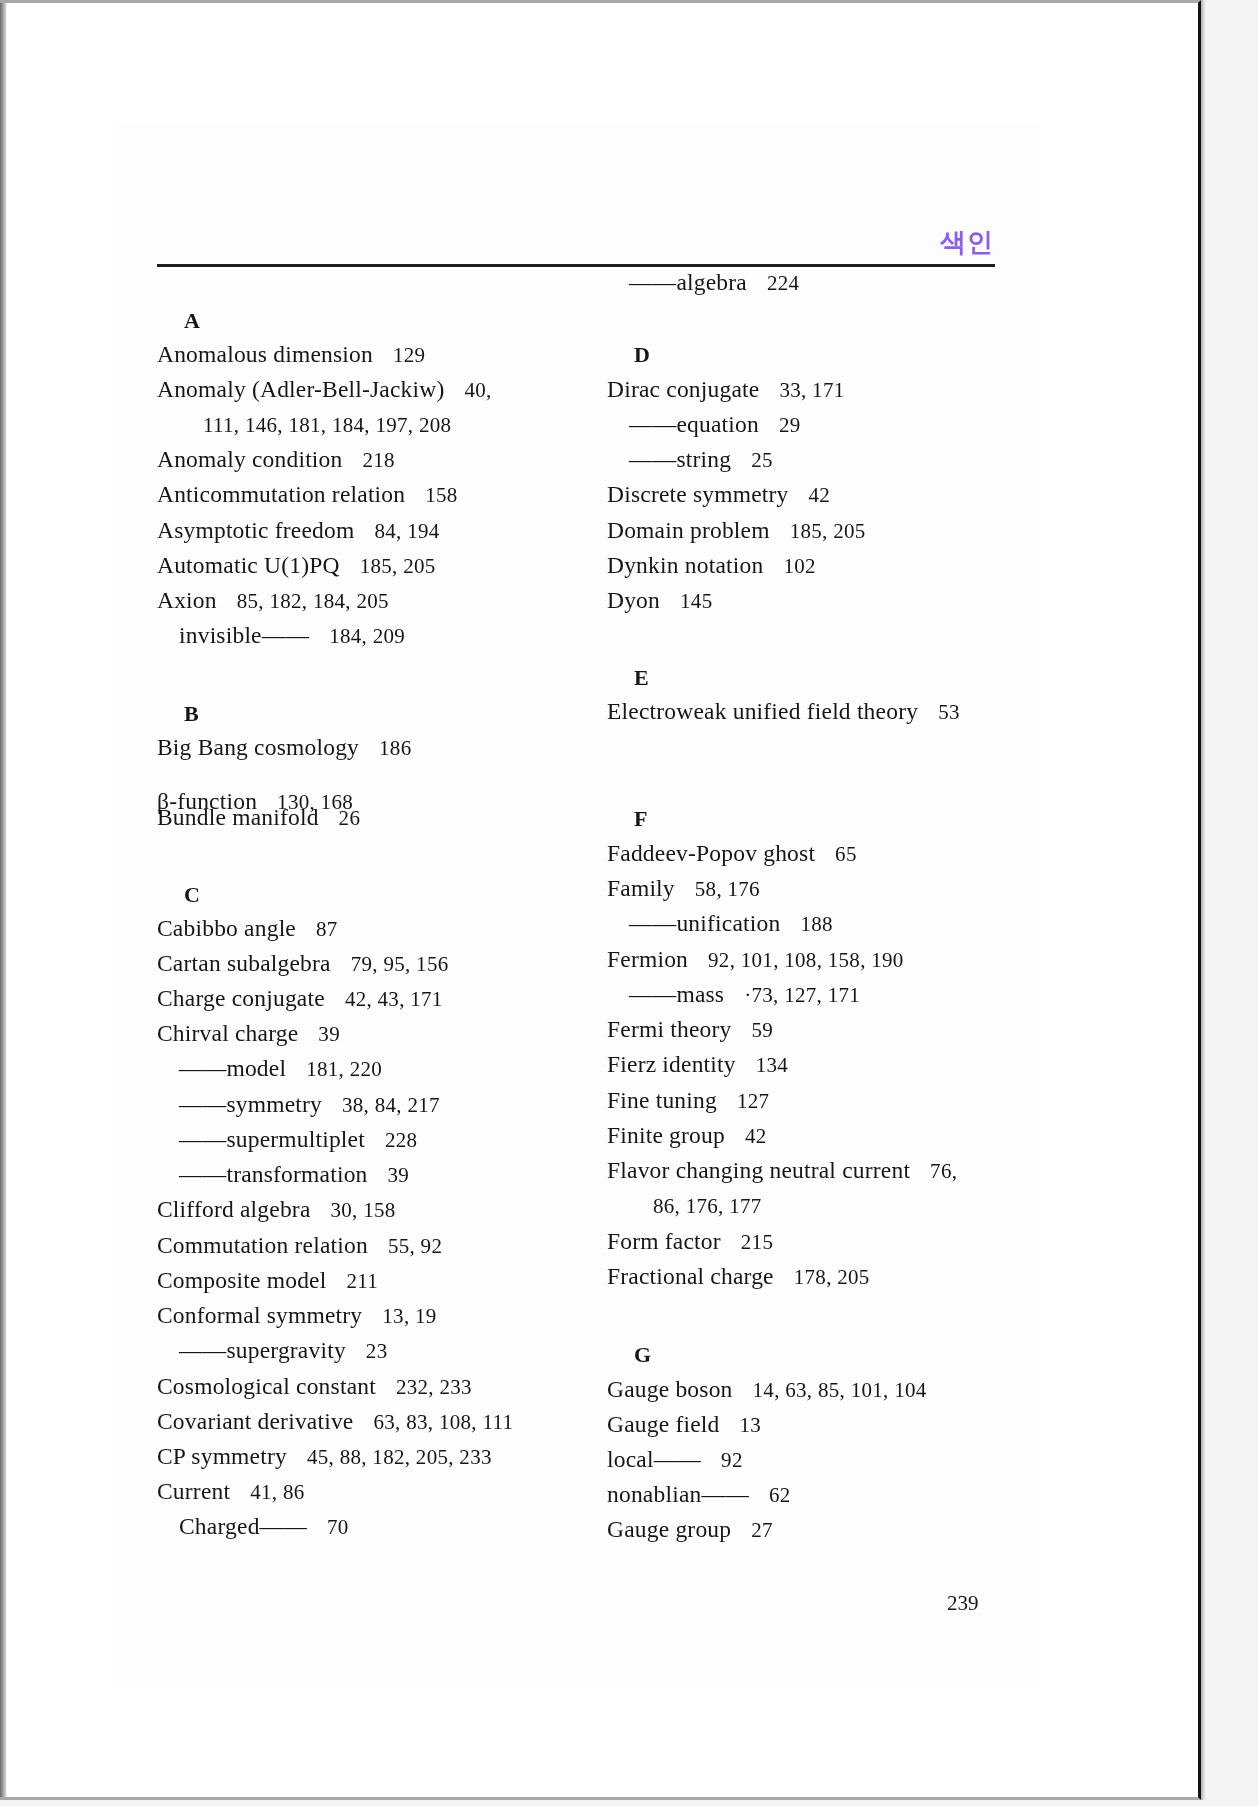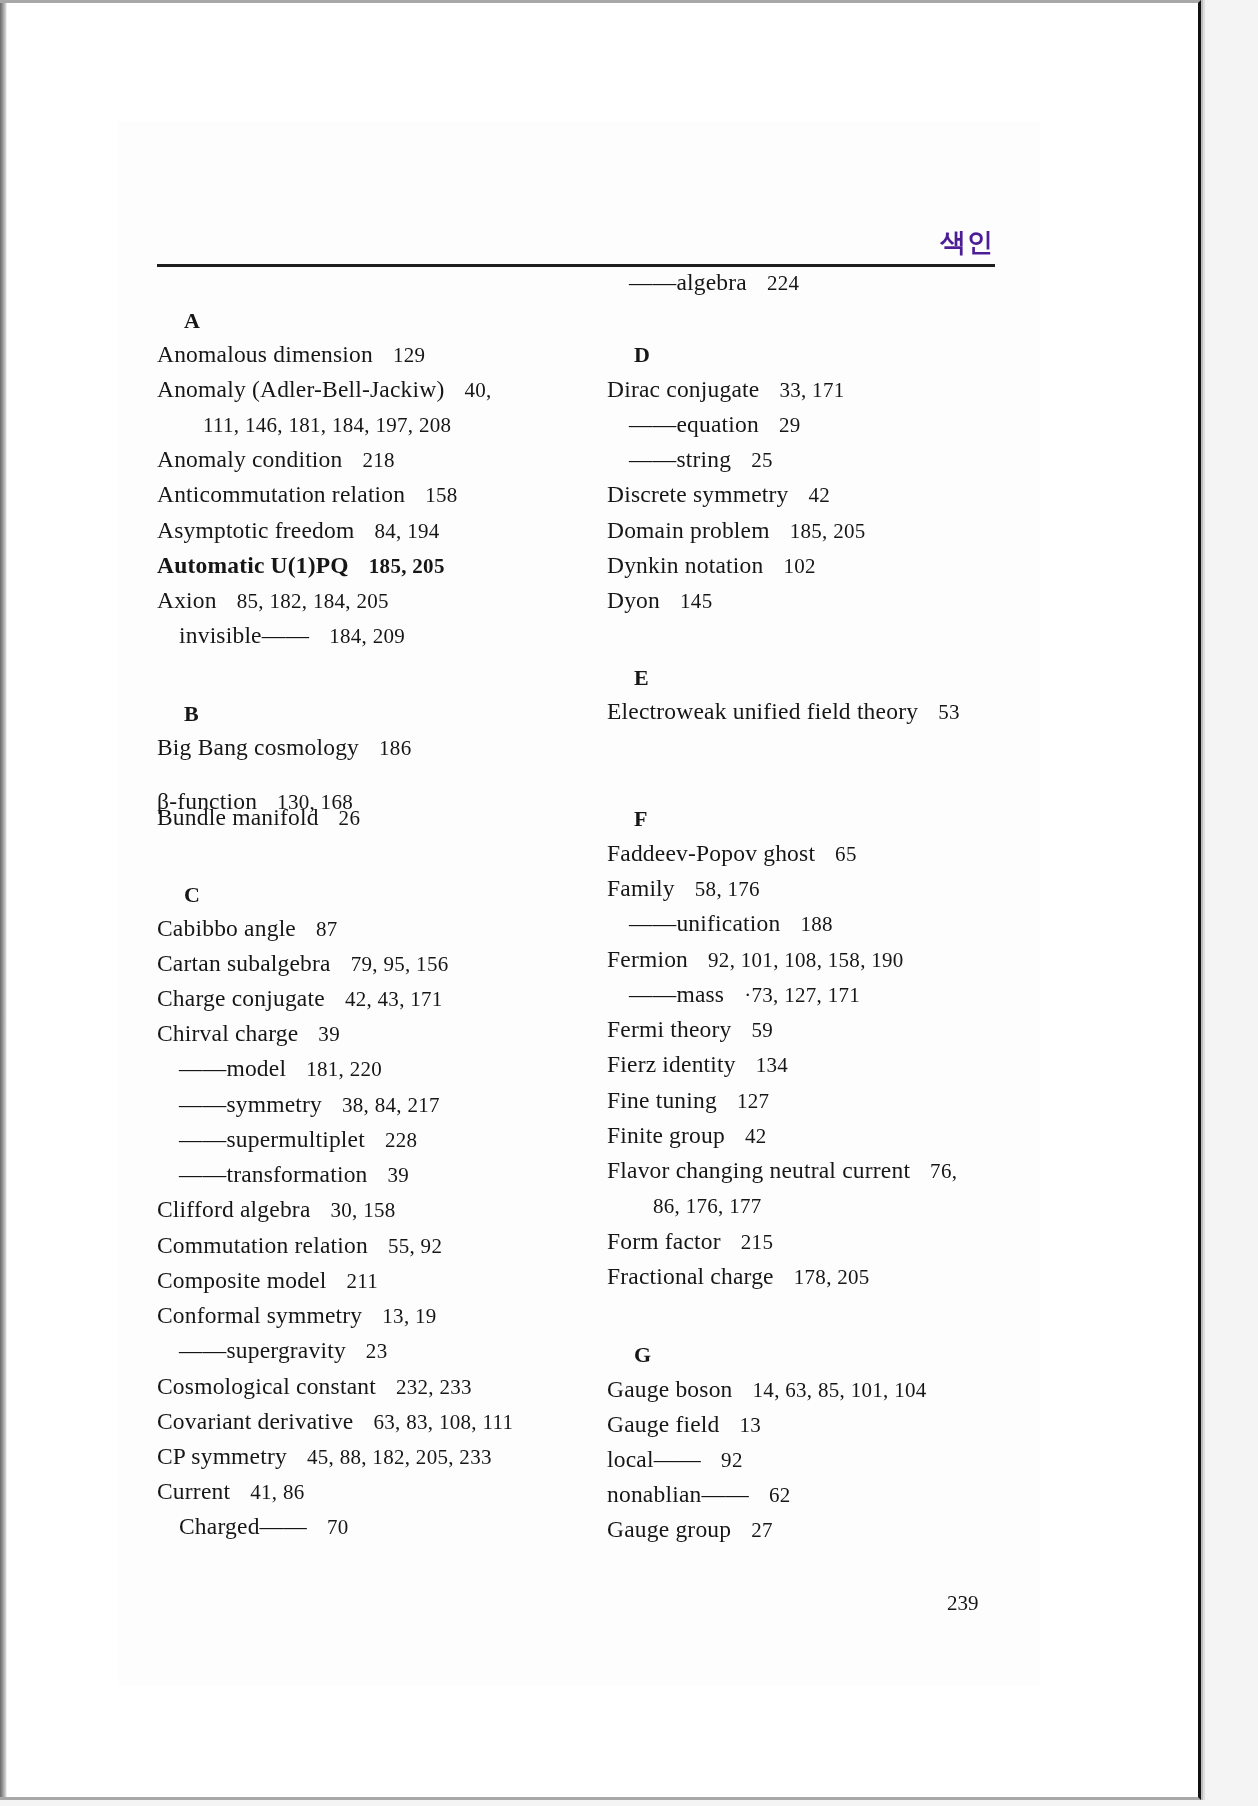--- a/index.html
+++ b/index.html
@@ -24,21 +24,21 @@
     content: ""; position: absolute; left: 0; top: 0; bottom: 0; width: 7px;
     background: linear-gradient(to right, #6a6a6a, #9a9a9a 40%, #d0d0d0 80%, #fff);
   }
   .scan {
     position: absolute; left: 118px; top: 118px; width: 922px; height: 1565px;
     background: #fdfdfd;
   }
   .header-title {
     position: absolute; left: 940px; top: 222px;
     font-family: "DejaVu Sans", sans-serif; font-weight: bold;
-    font-size: 26px; letter-spacing: 1px; color: #4c1d95;
+    font-size: 26px; letter-spacing: 1px; color: #8b5cf6;
   }
   .rule {
     position: absolute; left: 157px; top: 261px; width: 838px; height: 3px;
     background: #1e1e1e;
   }
   .col { position: absolute; top: 0; }
   .col.left { left: 157px; }
   .col.right { left: 607px; }
   .line {
     position: absolute; white-space: nowrap;
@@ -63,21 +63,21 @@
   <div class="rule"></div>
 
   <div class="col left" id="col-left">
       <div class="line letter" style="top: 303px;">A</div>
       <div class="line" style="top: 336px;"><span class="term">Anomalous dimension</span><span class="pages">129</span></div>
       <div class="line" style="top: 371px;"><span class="term">Anomaly (Adler-Bell-Jackiw)</span><span class="pages">40,</span></div>
       <div class="line cont" style="top: 406px;"><span class="pages" style="margin-left: 0px;">111, 146, 181, 184, 197, 208</span></div>
       <div class="line" style="top: 441px;"><span class="term">Anomaly condition</span><span class="pages">218</span></div>
       <div class="line" style="top: 476px;"><span class="term">Anticommutation relation</span><span class="pages">158</span></div>
       <div class="line" style="top: 512px;"><span class="term">Asymptotic freedom</span><span class="pages">84, 194</span></div>
-      <div class="line" style="top: 547px; font-weight: bold;"><span class="term">Automatic U(1)PQ</span><span class="pages">185, 205</span></div>
+      <div class="line" style="top: 547px;"><span class="term">Automatic U(1)PQ</span><span class="pages">185, 205</span></div>
       <div class="line" style="top: 582px;"><span class="term">Axion</span><span class="pages">85, 182, 184, 205</span></div>
       <div class="line sub" style="top: 617px;"><span class="term">invisible——</span><span class="pages">184, 209</span></div>
       <div class="line letter" style="top: 696px;">B</div>
       <div class="line" style="top: 729px;"><span class="term">Big Bang cosmology</span><span class="pages">186</span></div>
       <div class="line" style="top: 783px;"><span class="term">β-function</span><span class="pages">130, 168</span></div>
       <div class="line" style="top: 799px;"><span class="term">Bundle manifold</span><span class="pages">26</span></div>
       <div class="line letter" style="top: 877px;">C</div>
       <div class="line" style="top: 910px;"><span class="term">Cabibbo angle</span><span class="pages">87</span></div>
       <div class="line" style="top: 945px;"><span class="term">Cartan subalgebra</span><span class="pages">79, 95, 156</span></div>
       <div class="line" style="top: 980px;"><span class="term">Charge conjugate</span><span class="pages">42, 43, 171</span></div>

